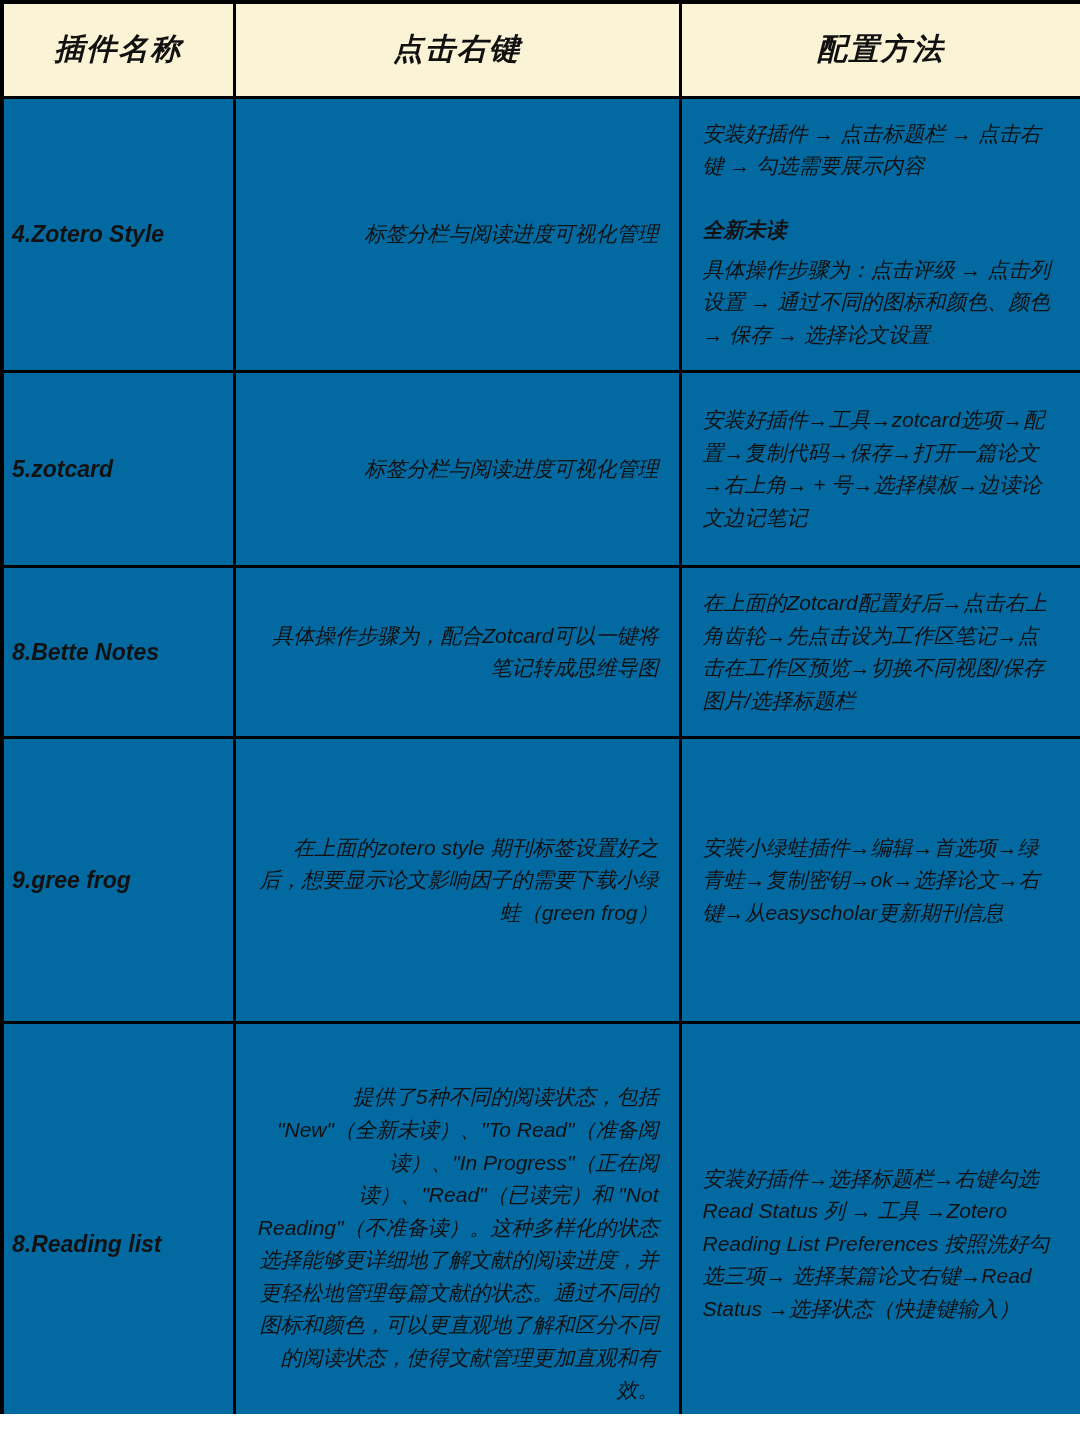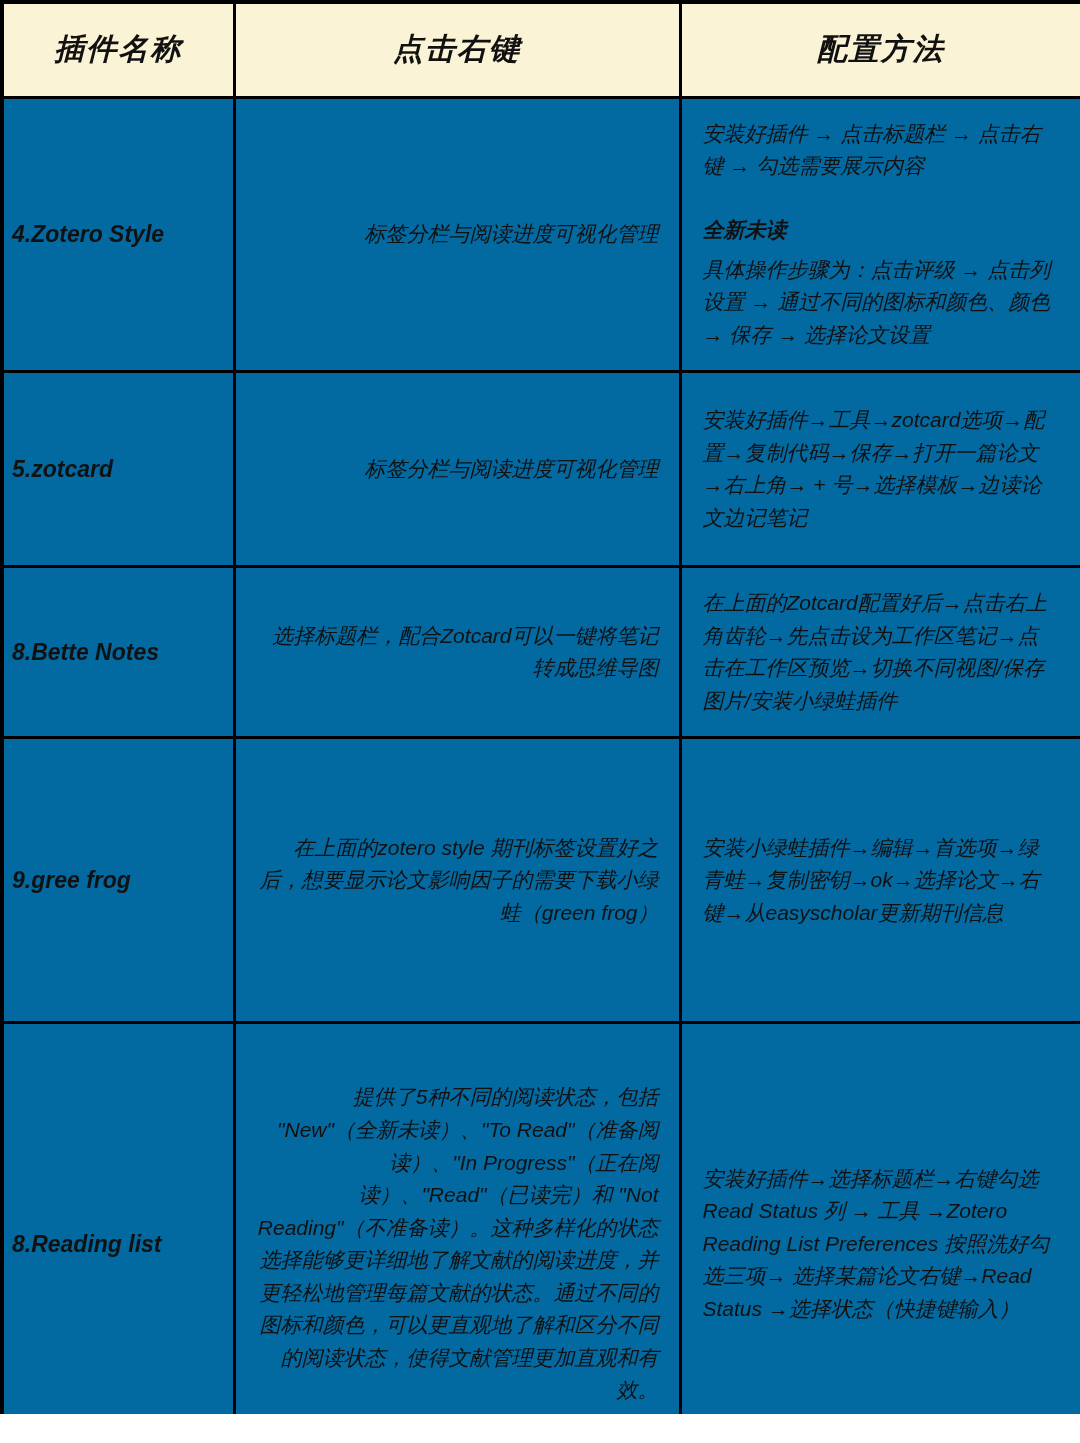--- a/index.html
+++ b/index.html
@@ -98,23 +98,23 @@
       </tr>
       <tr class="row-1">
         <td class="name-cell">5.zotcard</td>
         <td class="feature-cell">标签分栏与阅读进度可视化管理</td>
         <td class="config-cell">
           <p>安装好插件→工具→zotcard选项→配置→复制代码→保存→打开一篇论文→右上角→ + 号→选择模板→边读论文边记笔记</p>
         </td>
       </tr>
       <tr class="row-2">
         <td class="name-cell">8.Bette Notes</td>
-        <td class="feature-cell">选择标题栏，配合Zotcard可以一键将笔记转成思维导图</td>
+        <td class="feature-cell">具体操作步骤为，配合Zotcard可以一键将笔记转成思维导图</td>
         <td class="config-cell">
-          <p>在上面的Zotcard配置好后→点击右上角齿轮→先点击设为工作区笔记→点击在工作区预览→切换不同视图/保存图片/安装小绿蛙插件</p>
+          <p>在上面的Zotcard配置好后→点击右上角齿轮→先点击设为工作区笔记→点击在工作区预览→切换不同视图/保存图片/选择标题栏</p>
         </td>
       </tr>
       <tr class="row-3">
         <td class="name-cell">9.gree frog</td>
         <td class="feature-cell">在上面的zotero style 期刊标签设置好之后，想要显示论文影响因子的需要下载小绿蛙（green frog）</td>
         <td class="config-cell">
           <p>安装小绿蛙插件→编辑→首选项→绿青蛙→复制密钥→ok→选择论文→右键→从easyscholar更新期刊信息</p>
         </td>
       </tr>
       <tr class="row-4">

